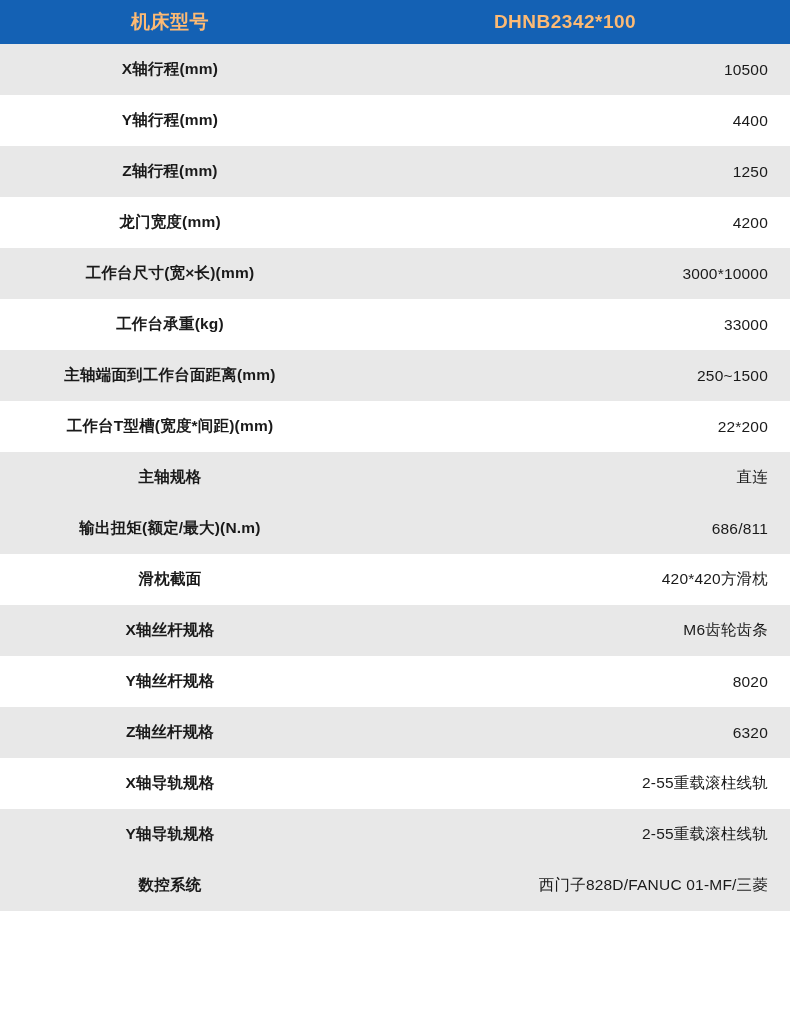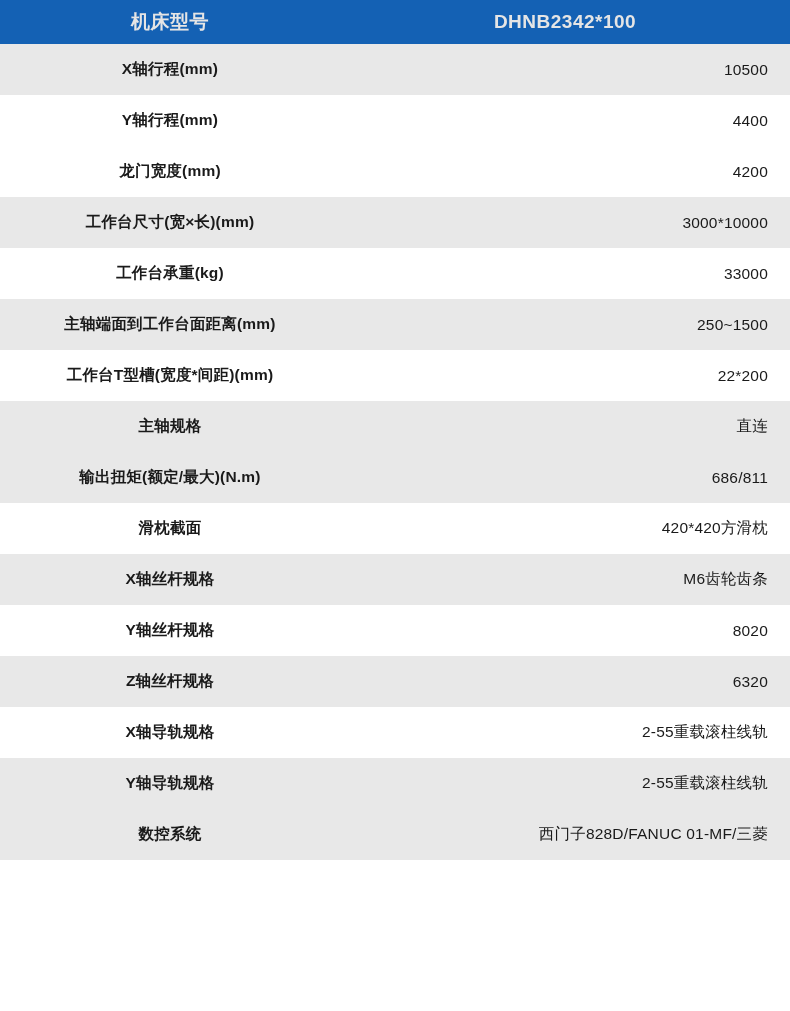--- a/index.html
+++ b/index.html
@@ -13,21 +13,21 @@
   }
   .spec-table {
     width: 790px;
     border-collapse: collapse;
     table-layout: fixed;
   }
   .spec-table tr.header-row {
     background: #1461b4;
   }
   .spec-table tr.header-row td {
-    color: #e5e5e5;
+    color: #fdba74;
     font-weight: bold;
     font-size: 19px;
     text-align: center;
     padding: 9px 4px;
     letter-spacing: 0.5px;
   }
   .spec-table tr.row-odd {
     background: #ffffff;
     margin-left: 48px;
   }
@@ -71,20 +71,24 @@
       <td class="label-cell">机床型号</td>
       <td class="value-cell">DHNB2342*100</td>
     </tr>
     <tr class="row-even">
       <td class="label-cell">X轴行程(mm)</td>
       <td class="value-cell">10500</td>
     </tr>
     <tr class="row-odd">
       <td class="label-cell">Y轴行程(mm)</td>
       <td class="value-cell">4400</td>
+    </tr>
+    <tr class="row-even">
+      <td class="label-cell">Z轴行程(mm)</td>
+      <td class="value-cell">1250</td>
     </tr>
     <tr class="row-odd">
       <td class="label-cell">龙门宽度(mm)</td>
       <td class="value-cell">4200</td>
     </tr>
     <tr class="row-even">
       <td class="label-cell">工作台尺寸(宽×长)(mm)</td>
       <td class="value-cell">3000*10000</td>
     </tr>
     <tr class="row-odd">

